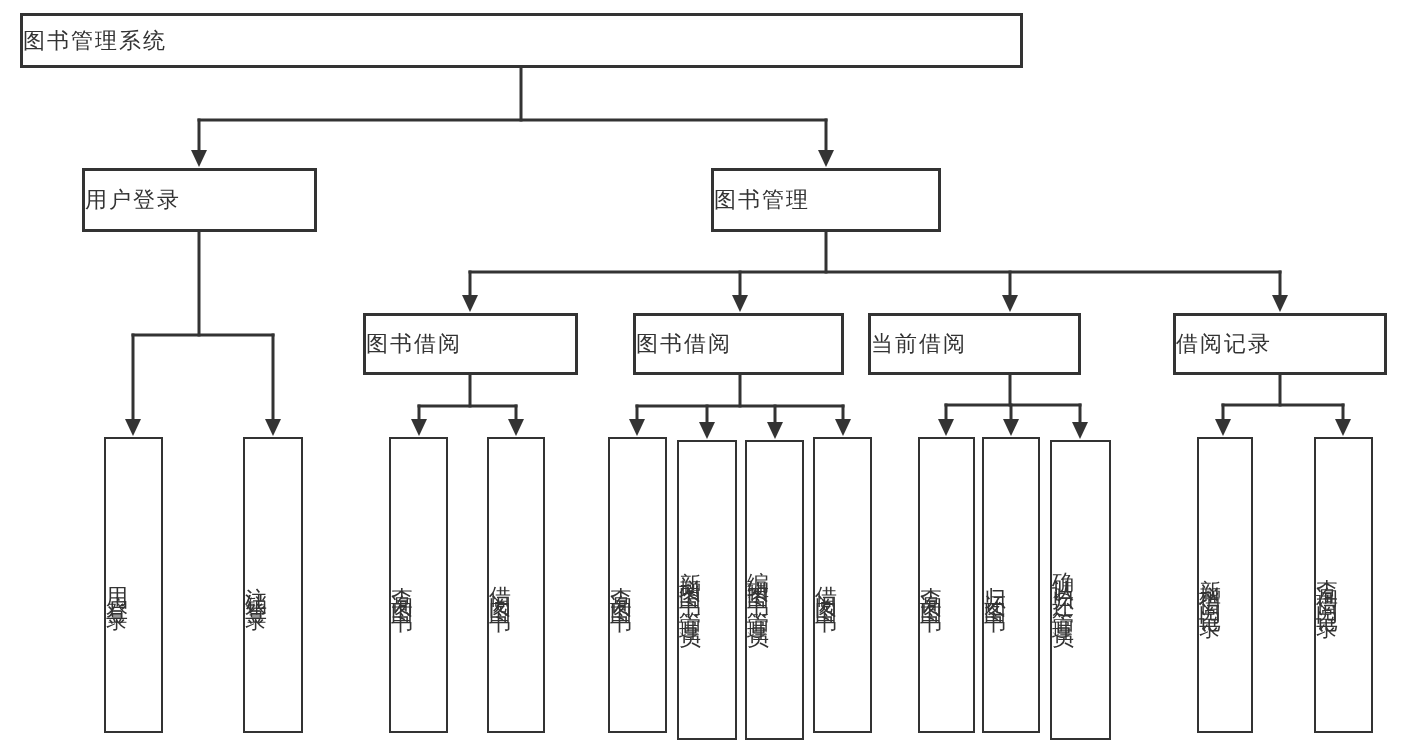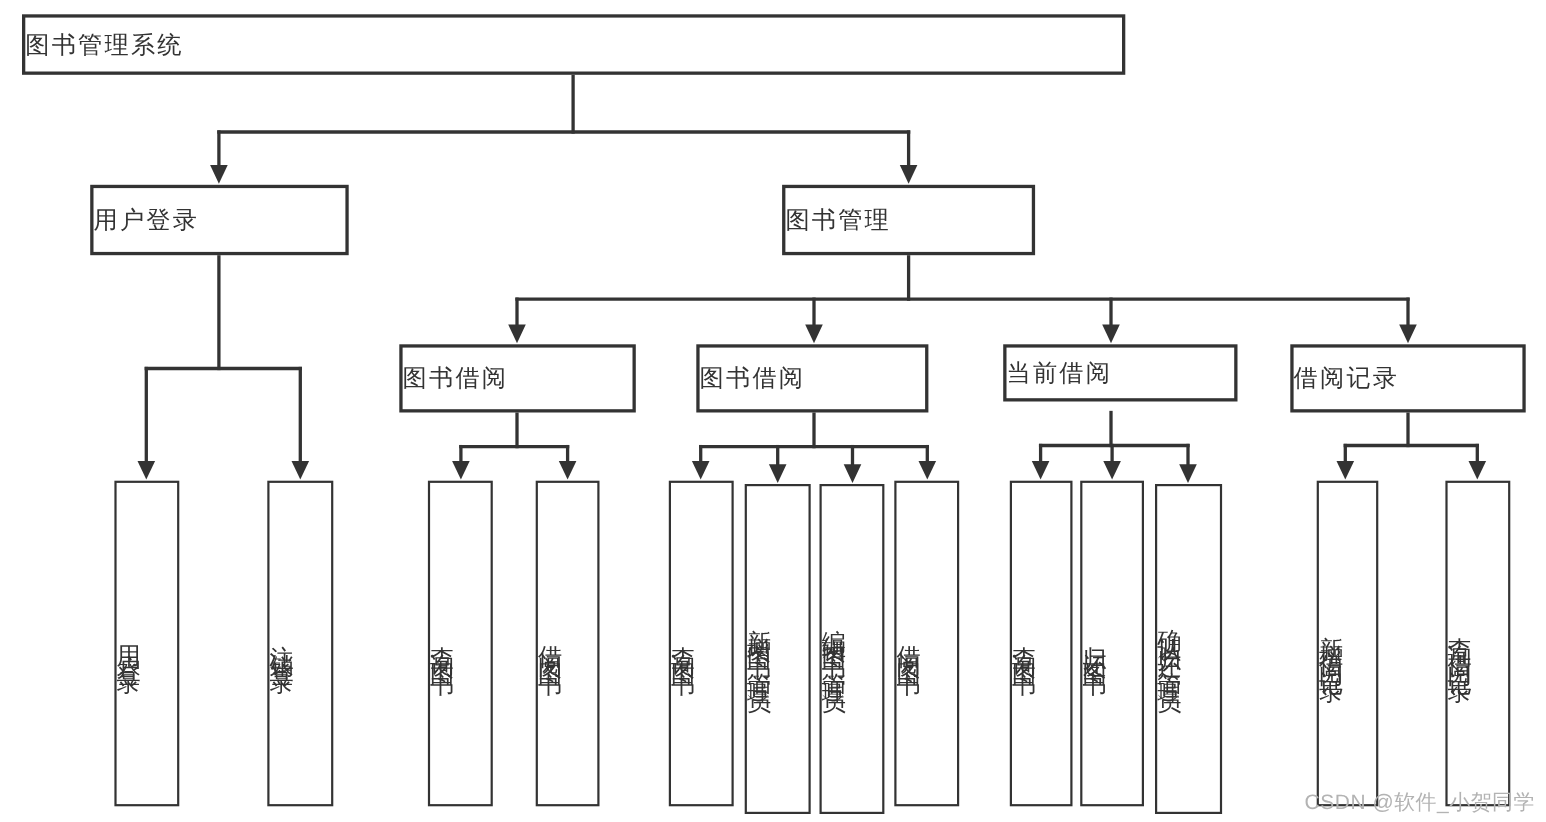--- a/index.html
+++ b/index.html
@@ -124,21 +124,21 @@
   <div class="box" style="left:711px;top:168px;width:230px;height:64px">
     <span class="hlabel">图书管理</span>
   </div>
 
   <div class="box" style="left:363px;top:313px;width:215px;height:62px">
     <span class="hlabel">图书借阅</span>
   </div>
   <div class="box" style="left:633px;top:313px;width:211px;height:62px">
     <span class="hlabel">图书借阅</span>
   </div>
-  <div class="box" style="left:912px;top:313px;width:213px;height:52px">
+  <div class="box" style="left:868px;top:313px;width:213px;height:62px">
     <span class="hlabel">当前借阅</span>
   </div>
   <div class="box" style="left:1173px;top:313px;width:214px;height:62px">
     <span class="hlabel">借阅记录</span>
   </div>
 
   <div class="box leaf" style="left:104px;top:437px;width:59px;height:296px">
     <span class="vtext">用户登录</span>
   </div>
   <div class="box leaf" style="left:243px;top:437px;width:60px;height:296px">
@@ -175,15 +175,14 @@
     <span class="vtext">确认归还（管理员）</span>
   </div>
 
   <div class="box leaf" style="left:1197px;top:437px;width:56px;height:296px">
     <span class="vtext">新增借阅记录</span>
   </div>
   <div class="box leaf" style="left:1314px;top:437px;width:59px;height:296px">
     <span class="vtext">查询借阅记录</span>
   </div>
 
-  <div class="watermark">CSDN @软件_小贺同学</div>
 
 </div>
 
 </body></html>

